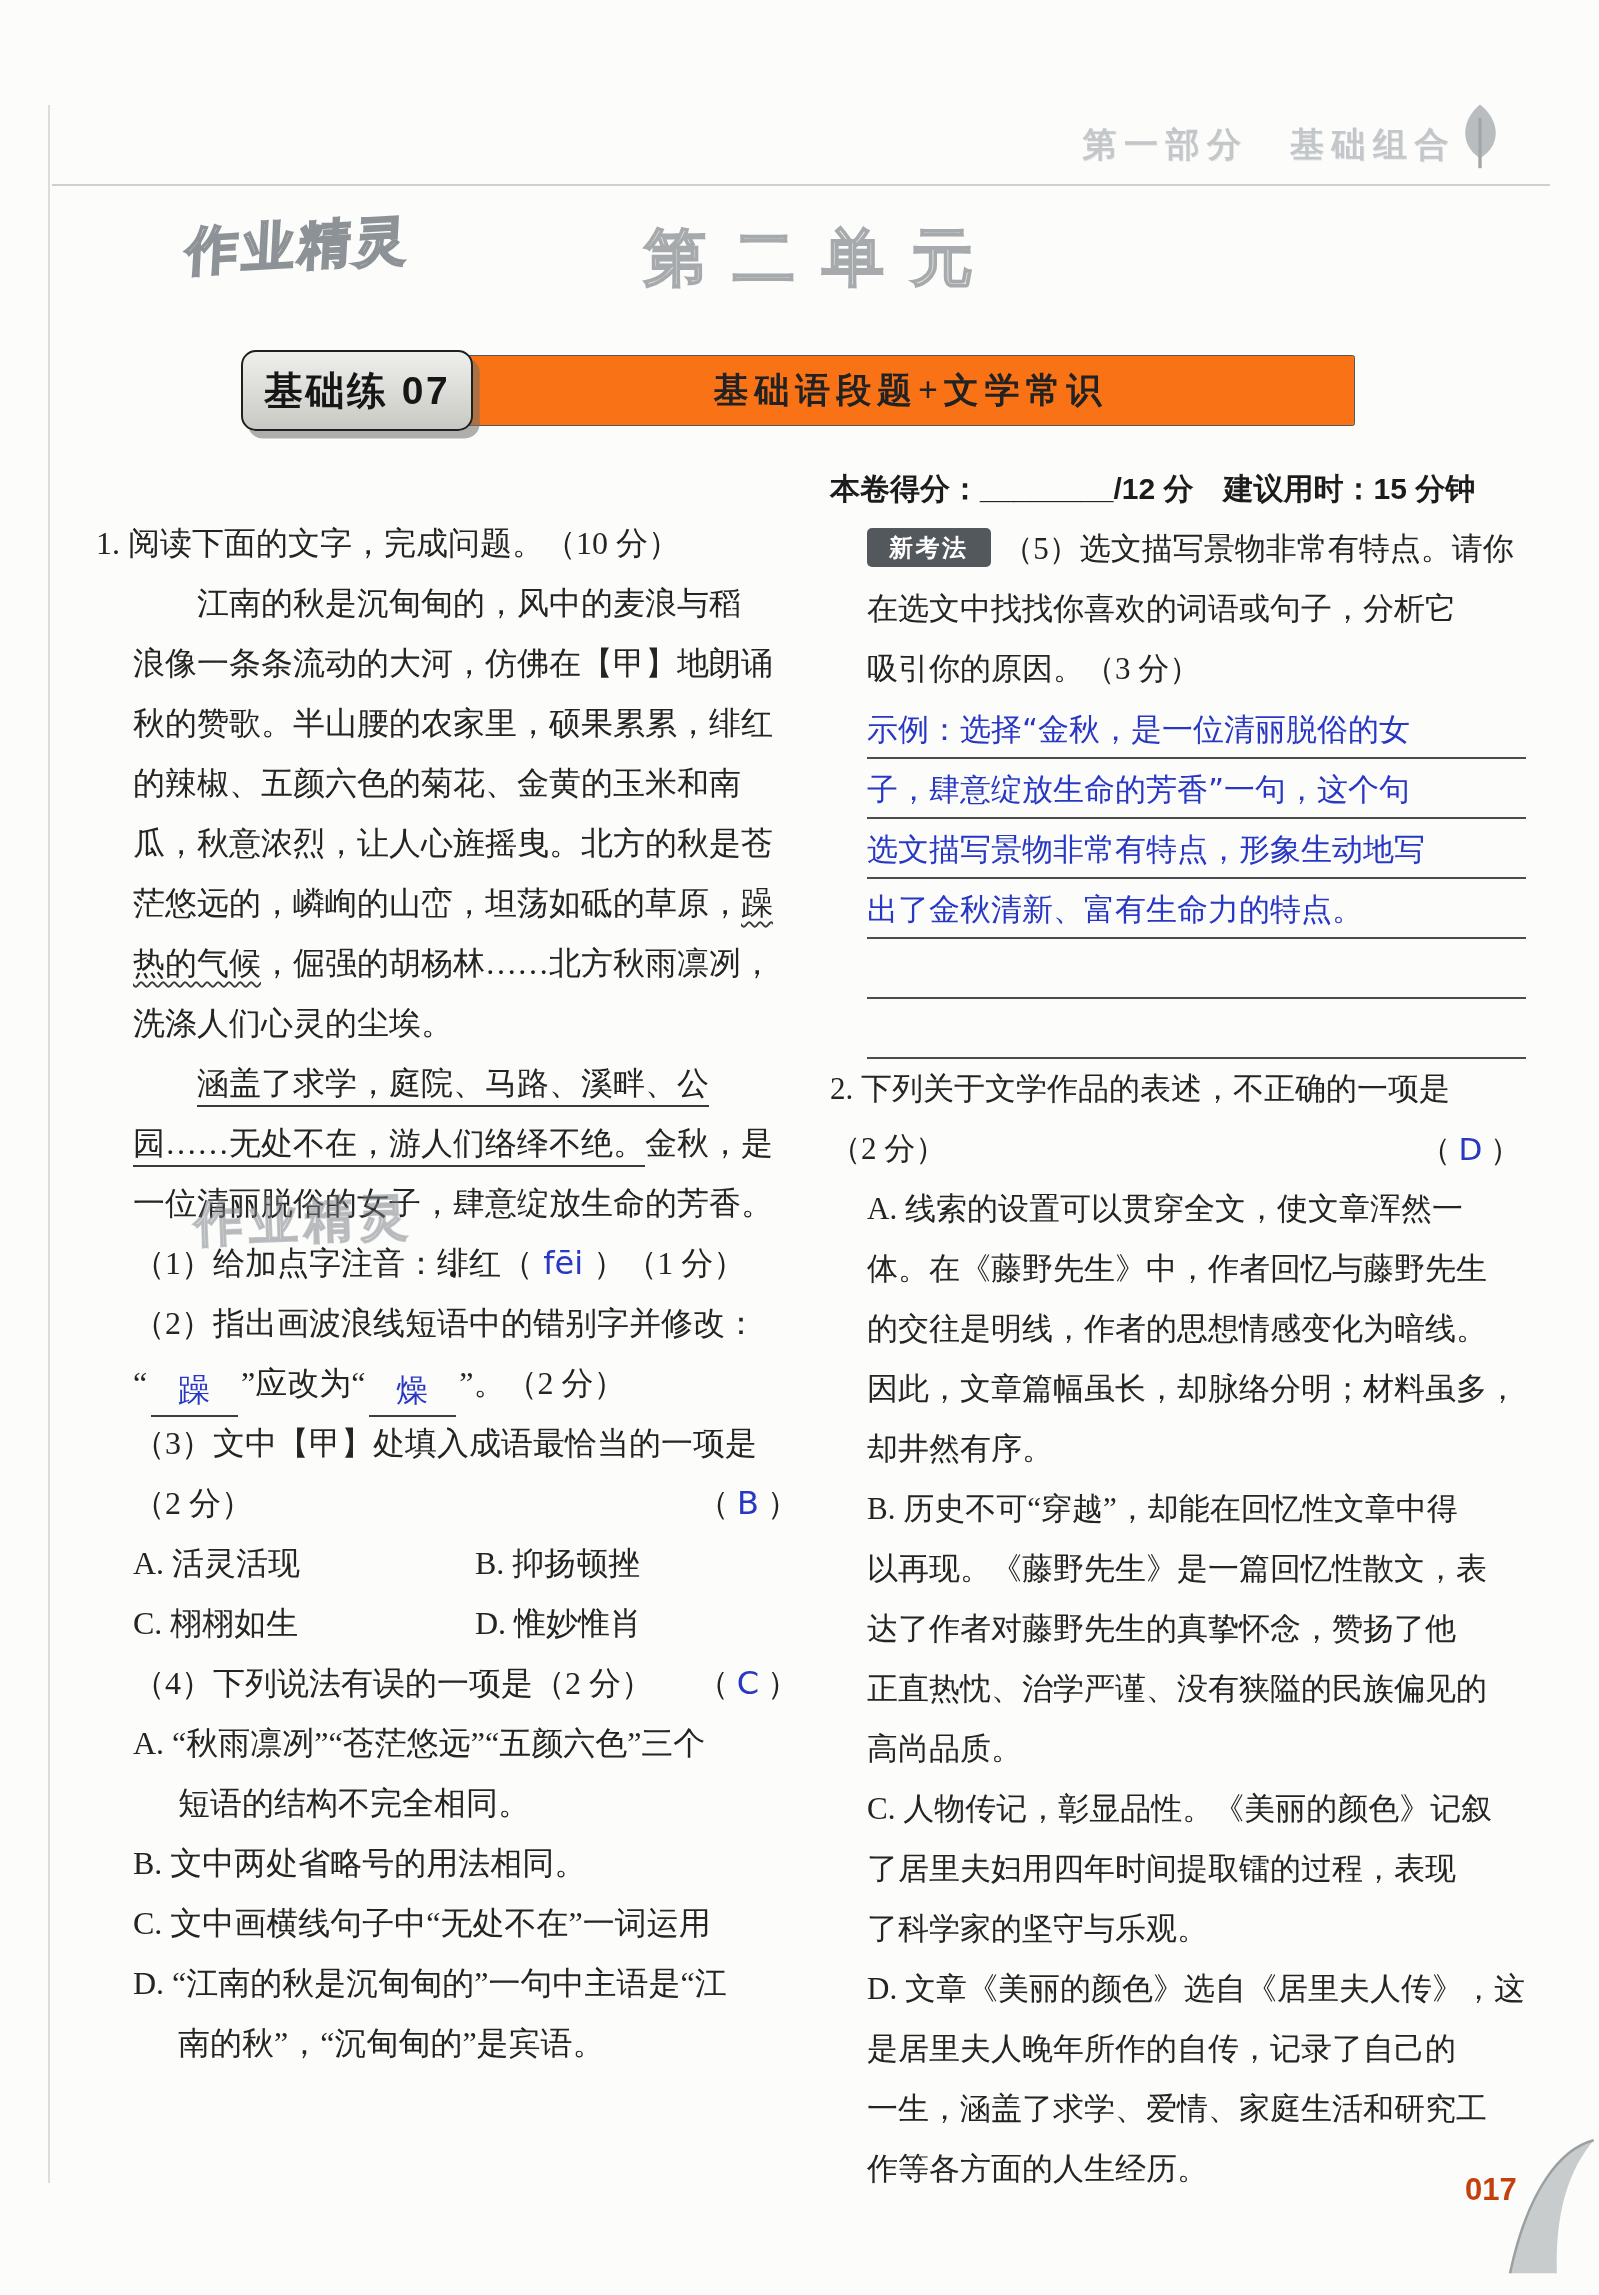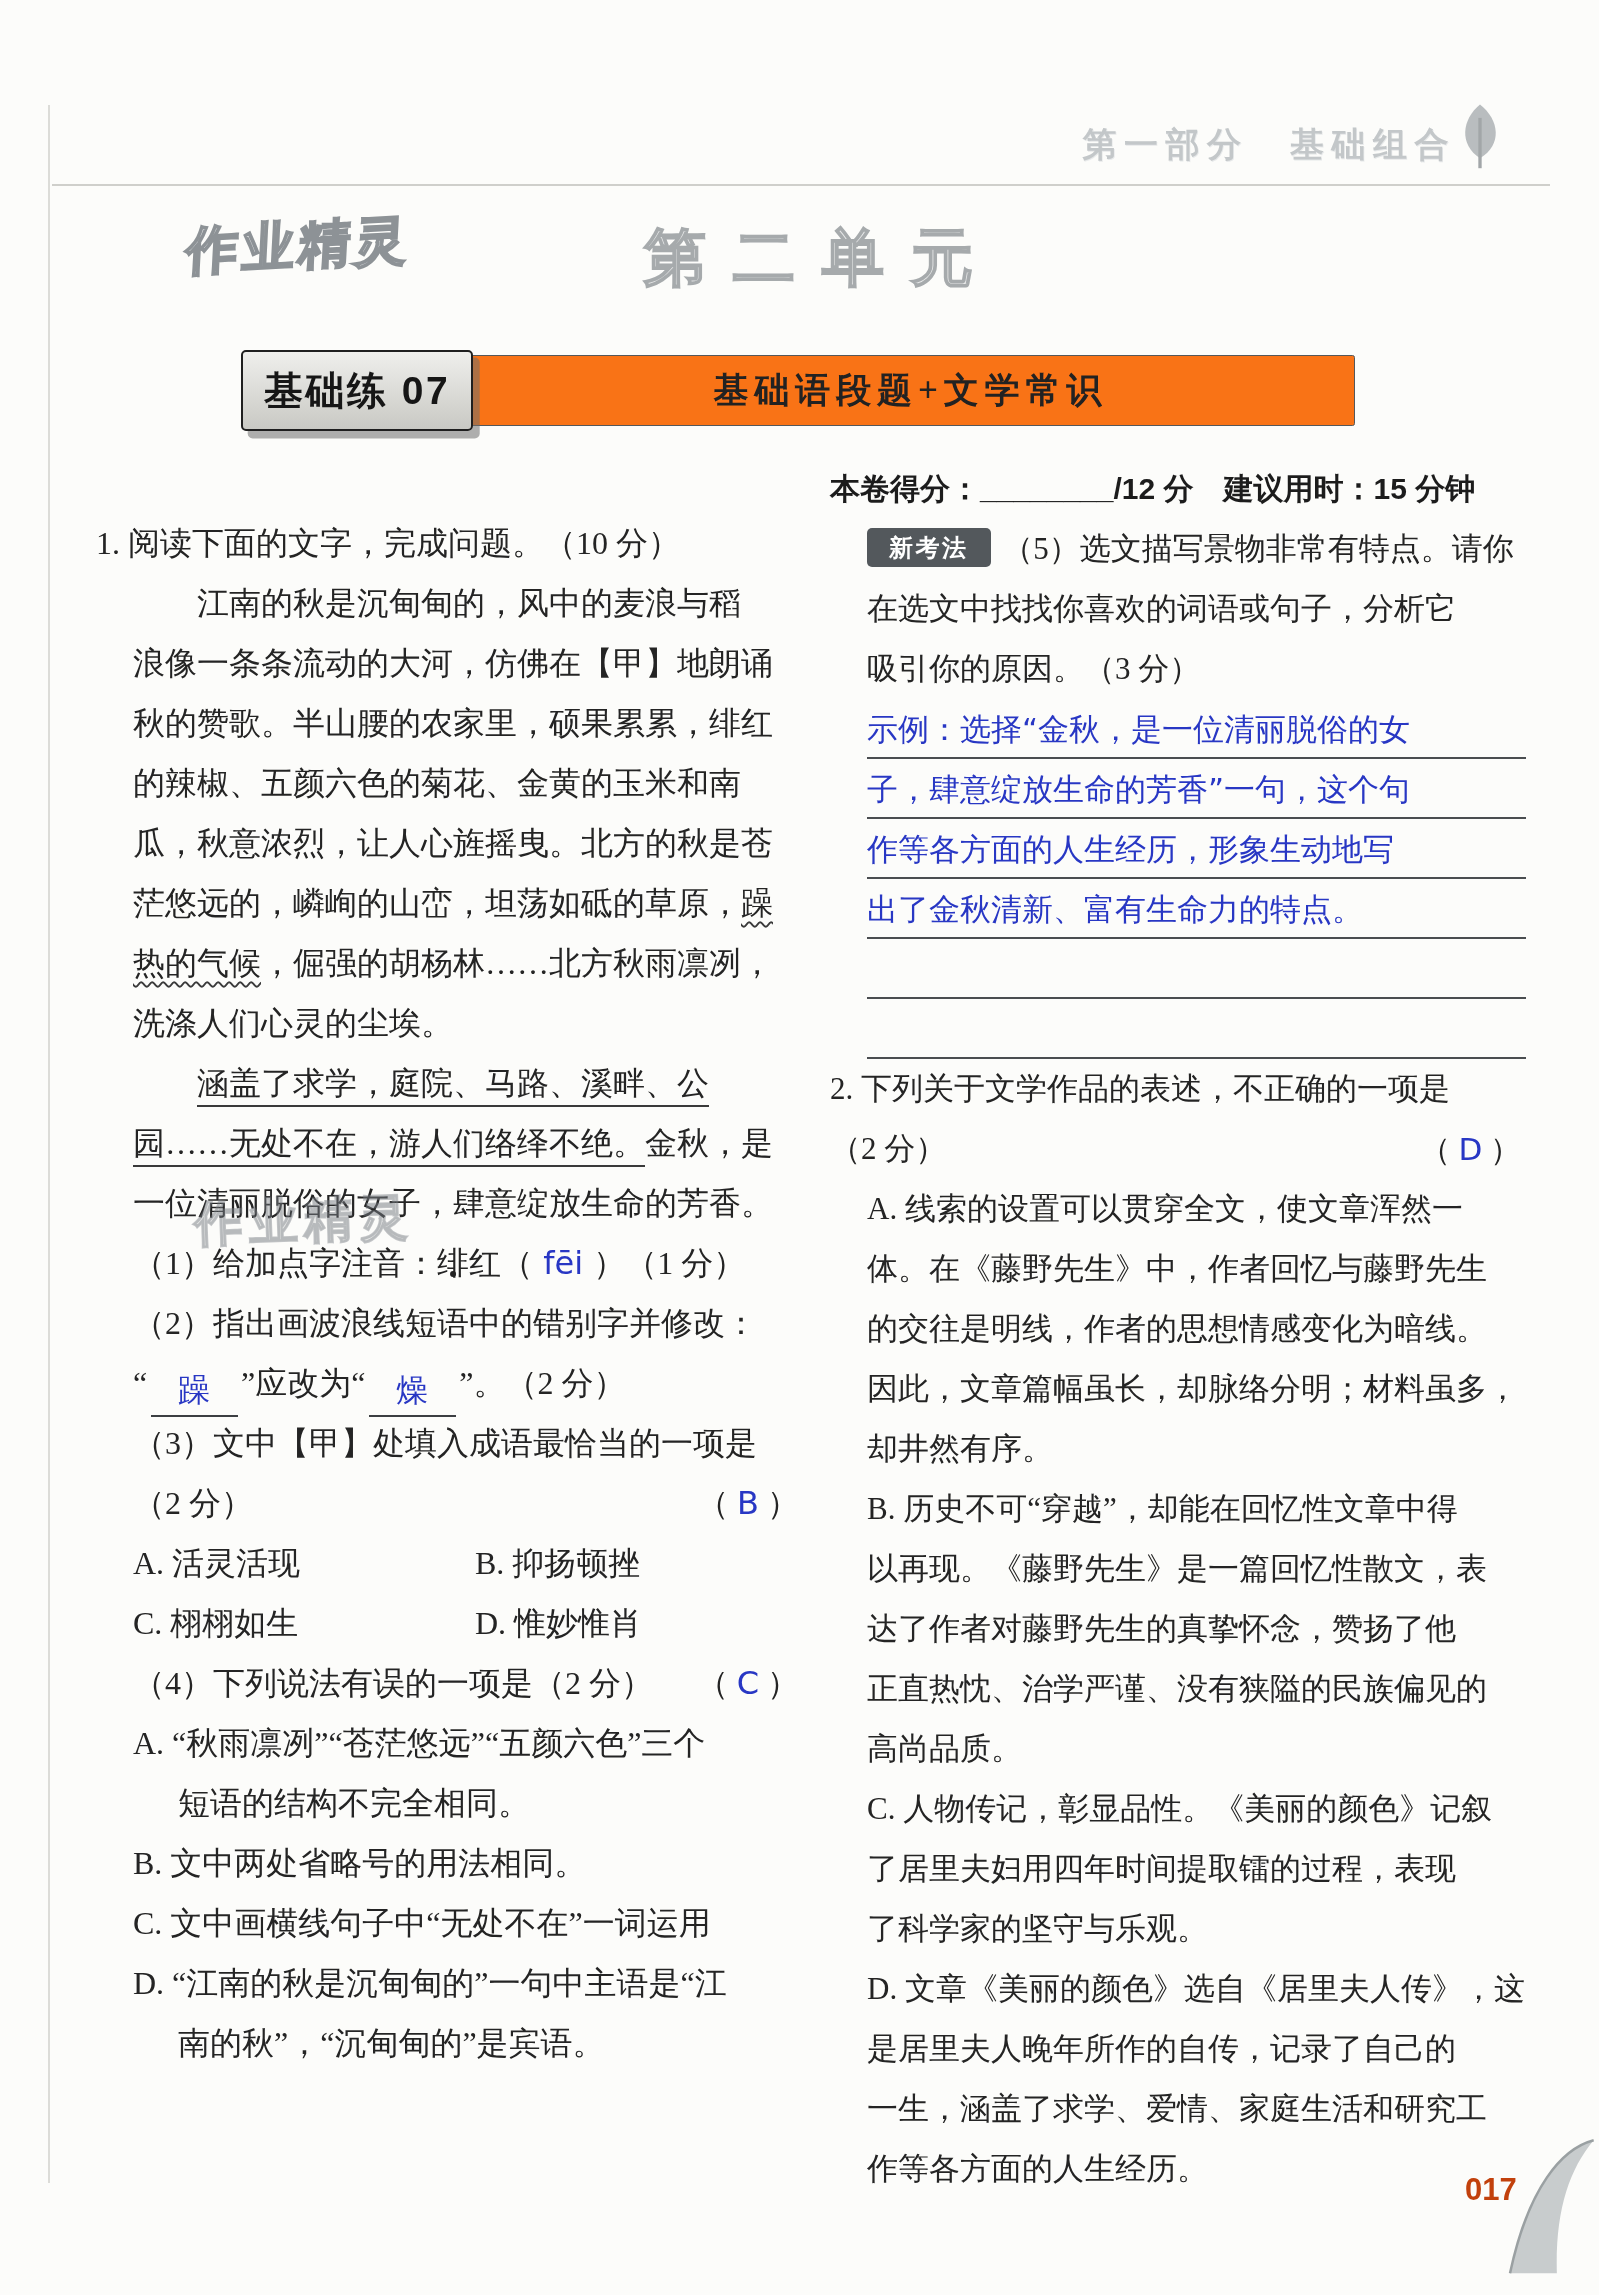--- a/index.html
+++ b/index.html
@@ -15,21 +15,21 @@
   .logo{position:absolute;left:186px;top:211px;font-size:52px;font-weight:800;letter-spacing:4.2px;
         font-family:"Liberation Sans","DejaVu Sans",sans-serif;
         color:#f2f3f4;-webkit-text-stroke:2.1px #8d9296;transform:rotate(-3deg) skewX(-6deg);}
   .unit-title{position:absolute;left:644px;top:216px;font-size:62px;font-weight:800;letter-spacing:27px;
         font-family:"Liberation Sans","DejaVu Sans",sans-serif;
         color:#e9eaea;-webkit-text-stroke:1.7px #a6aaac;}
   .practice-badge{position:absolute;left:241px;top:350px;width:228px;height:77px;
         display:flex;align-items:center;justify-content:center;
         font-family:"Liberation Sans","DejaVu Sans",sans-serif;
         font-size:39px;font-weight:800;letter-spacing:2.5px;color:#161616;
-        border:2.5px solid #1f1f1f;border-radius:5px;
+        border:2.5px solid #1f1f1f;border-radius:15px;
         background:linear-gradient(180deg,#efefec 0%,#c9c9c4 100%);
         box-shadow:6.7px 7.5px 0 rgba(110,110,110,.55);z-index:3;}
   .banner{position:absolute;left:466px;top:355px;width:887px;height:69px;
         border:1.7px solid #55585a;border-radius:2.5px;background:#f97316;
         display:flex;align-items:center;justify-content:center;
         font-size:35px;font-weight:700;letter-spacing:5.9px;color:#222;z-index:2;}
   .watermark{position:absolute;left:194px;top:1188px;font-size:49px;font-weight:800;letter-spacing:5.9px;
         font-family:"Liberation Sans","DejaVu Sans",sans-serif;
         color:rgba(120,125,130,0.16);-webkit-text-stroke:1.5px rgba(120,125,130,0.42);
         transform:rotate(-2deg);z-index:6;pointer-events:none;}
@@ -114,21 +114,21 @@
       <div class="line ind1"><span class="seg badge">新考法</span><span class="seg">（5）选文描写景物非常有特点。请你</span></div>
       <div class="line ind1"><span class="seg">在选文中找找你喜欢的词语或句子，分析它</span></div>
       <div class="line ind1"><span class="seg">吸引你的原因。（3 分）</span></div>
       <div class="line ind1 ruled-host">
         <div class="fill"><span class="seg blue">示例：选择“金秋，是一位清丽脱俗的女</span></div>
       </div>
       <div class="line ind1 ruled-host">
         <div class="fill"><span class="seg blue">子，肆意绽放生命的芳香”一句，这个句</span></div>
       </div>
       <div class="line ind1 ruled-host">
-        <div class="fill"><span class="seg blue">作等各方面的人生经历，形象生动地写</span></div>
+        <div class="fill"><span class="seg blue">选文描写景物非常有特点，形象生动地写</span></div>
       </div>
       <div class="line ind1 ruled-host">
         <div class="fill"><span class="seg blue">出了金秋清新、富有生命力的特点。</span></div>
       </div>
       <div class="line ind1 ruled-host">
         <div class="fill"></div>
       </div>
       <div class="line ind1 ruled-host">
         <div class="fill"></div>
       </div>

